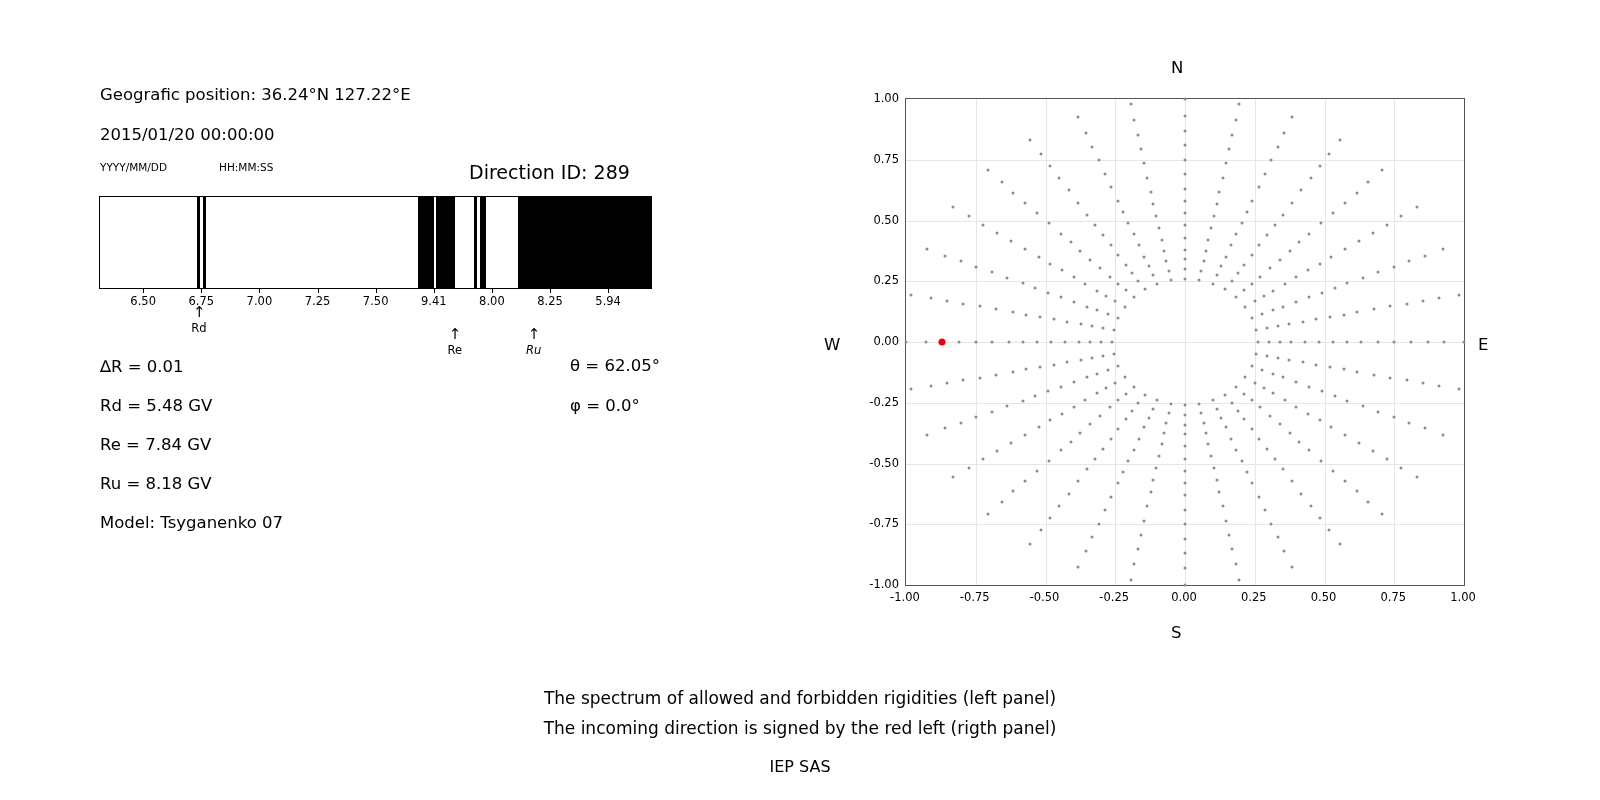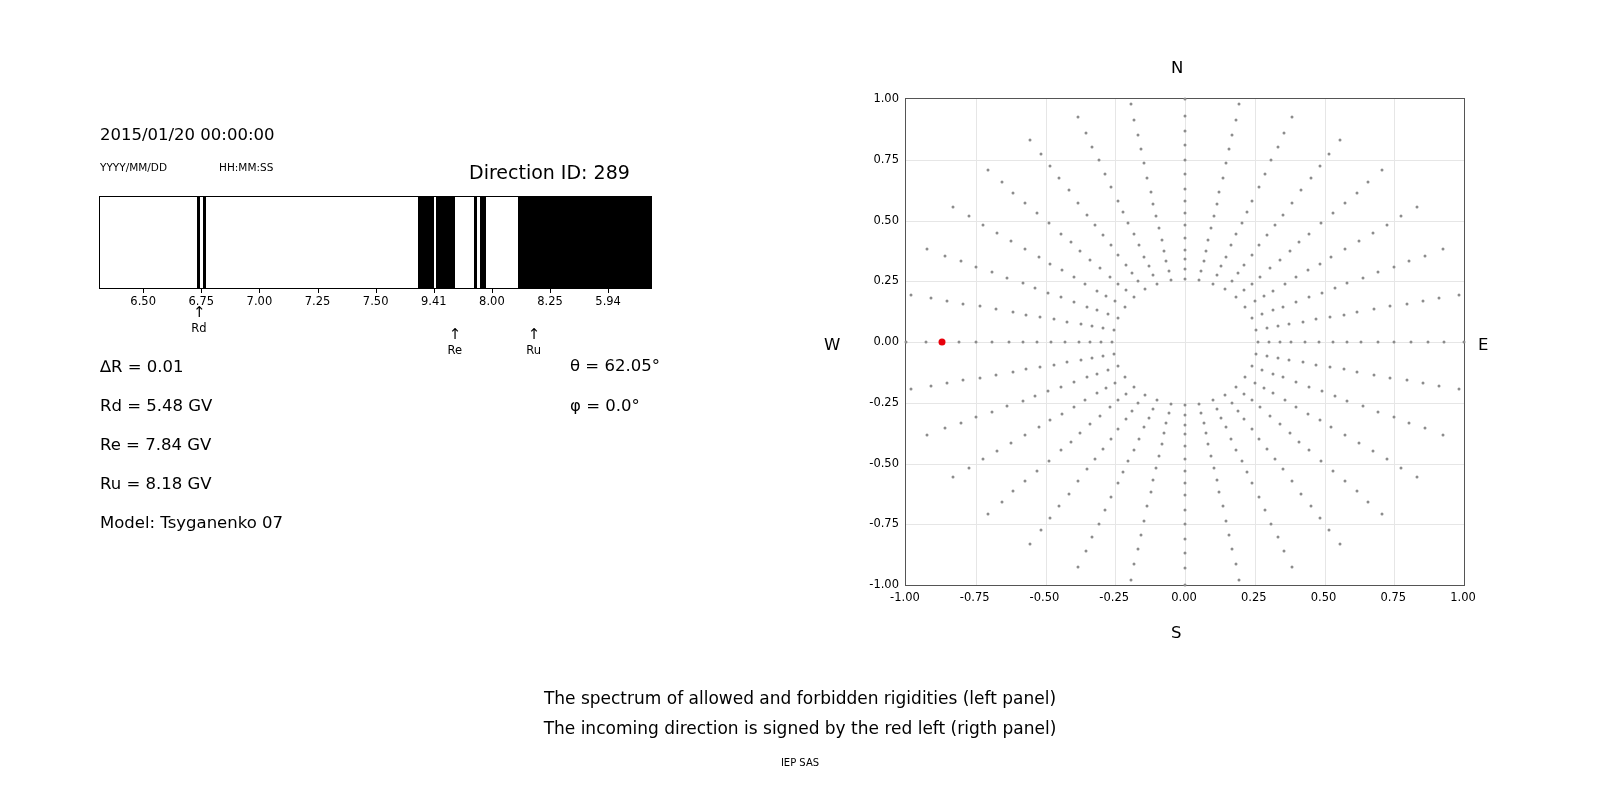--- a/index.html
+++ b/index.html
@@ -162,28 +162,29 @@
     font-size: 17px;
     white-space: nowrap;
   }
   #caption-line1 { top: 688px; }
   #caption-line2 { top: 718px; }
   #footer-note {
     position: absolute;
     width: 1600px;
     text-align: center;
     top: 757px;
-    font-size: 10px;
+    font-size: 16px;
   }
 </style>
 </head>
 <body>
 
 <div id="left-panel" class="abs">
 
+  <div class="info-line" id="geo-position">Geografic position: 36.24°N 127.22°E</div>
 
   <div class="info-line" id="datetime">2015/01/20 00:00:00</div>
 
   <div id="fmt-date">YYYY/MM/DD</div>
   <div id="fmt-time">HH:MM:SS</div>
 
   <div id="direction-id">Direction ID: 289</div>
 
   <div id="spectrum-box">
       <div class="band" style="left: 97.4131px; width: 3.02236px;"></div>
@@ -211,21 +212,21 @@
       <div class="tick-label" style="left: 392.907px;">8.00</div>
       <div class="tick-mark" style="left: 451.03px;"></div>
       <div class="tick-label" style="left: 451.03px;">8.25</div>
       <div class="tick-mark" style="left: 509.152px;"></div>
       <div class="tick-label" style="left: 509.152px;">5.94</div>
       <div class="marker-arrow" style="left: 99.9705px; top: 16px;">↑</div>
       <div class="marker-label" style="left: 99.9705px; top: 32px;">Rd</div>
       <div class="marker-arrow" style="left: 355.709px; top: 38px;">↑</div>
       <div class="marker-label" style="left: 355.709px; top: 54px;">Re</div>
       <div class="marker-arrow" style="left: 434.755px; top: 38px;">↑</div>
-      <div class="marker-label" style="left: 434.755px; top: 54px;">Ru</div>
+      <div class="marker-label" style="left: 434.755px; top: 54px; font-style: italic;">Ru</div>
     </div>
 
   <div class="stat-line stat-left" style="top:357px;">∆R = 0.01</div>
   <div class="stat-line stat-left" style="top:396px;">Rd = 5.48 GV</div>
   <div class="stat-line stat-left" style="top:435px;">Re = 7.84 GV</div>
   <div class="stat-line stat-left" style="top:474px;">Ru = 8.18 GV</div>
   <div class="stat-line stat-left" style="top:513px;">Model: Tsyganenko 07</div>
 
   <div class="stat-line stat-right" style="top:356px;">θ = 62.05°</div>
   <div class="stat-line stat-right" style="top:396px;">φ = 0.0°</div>

